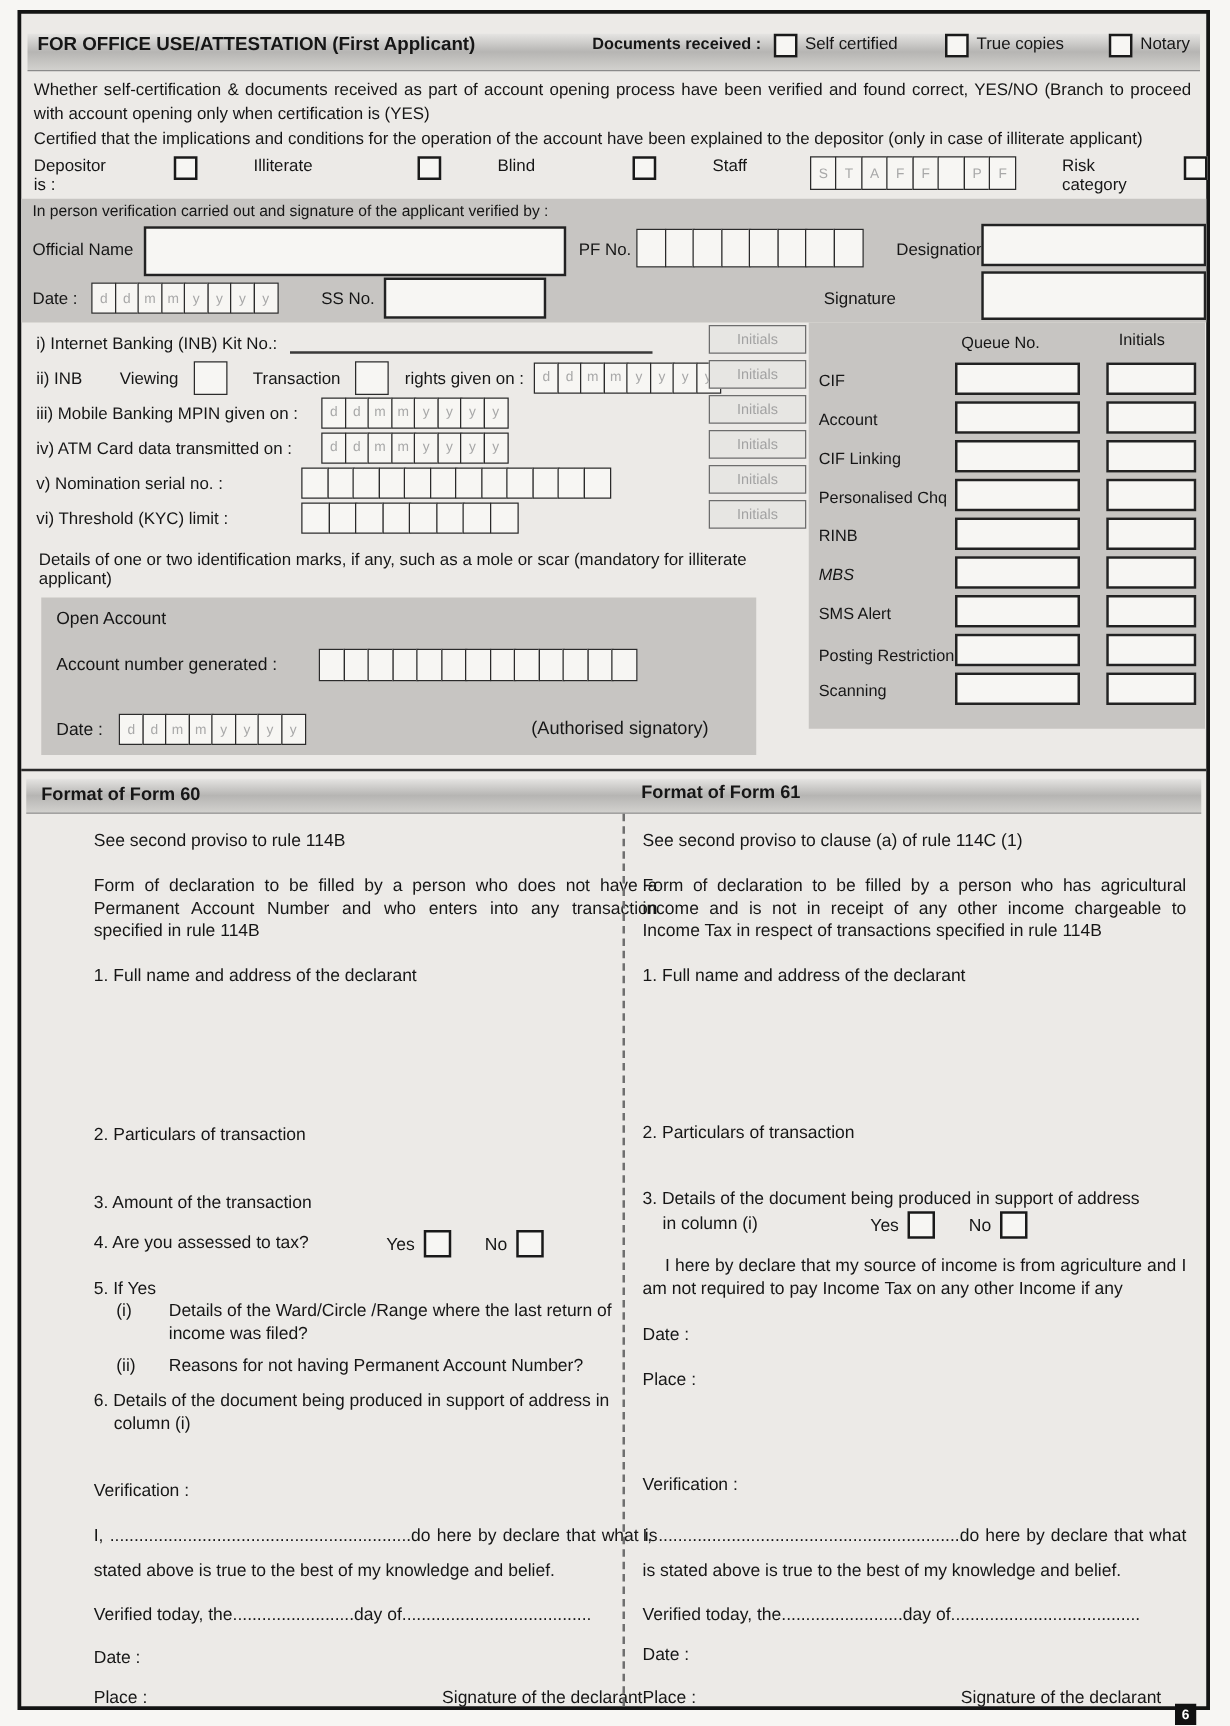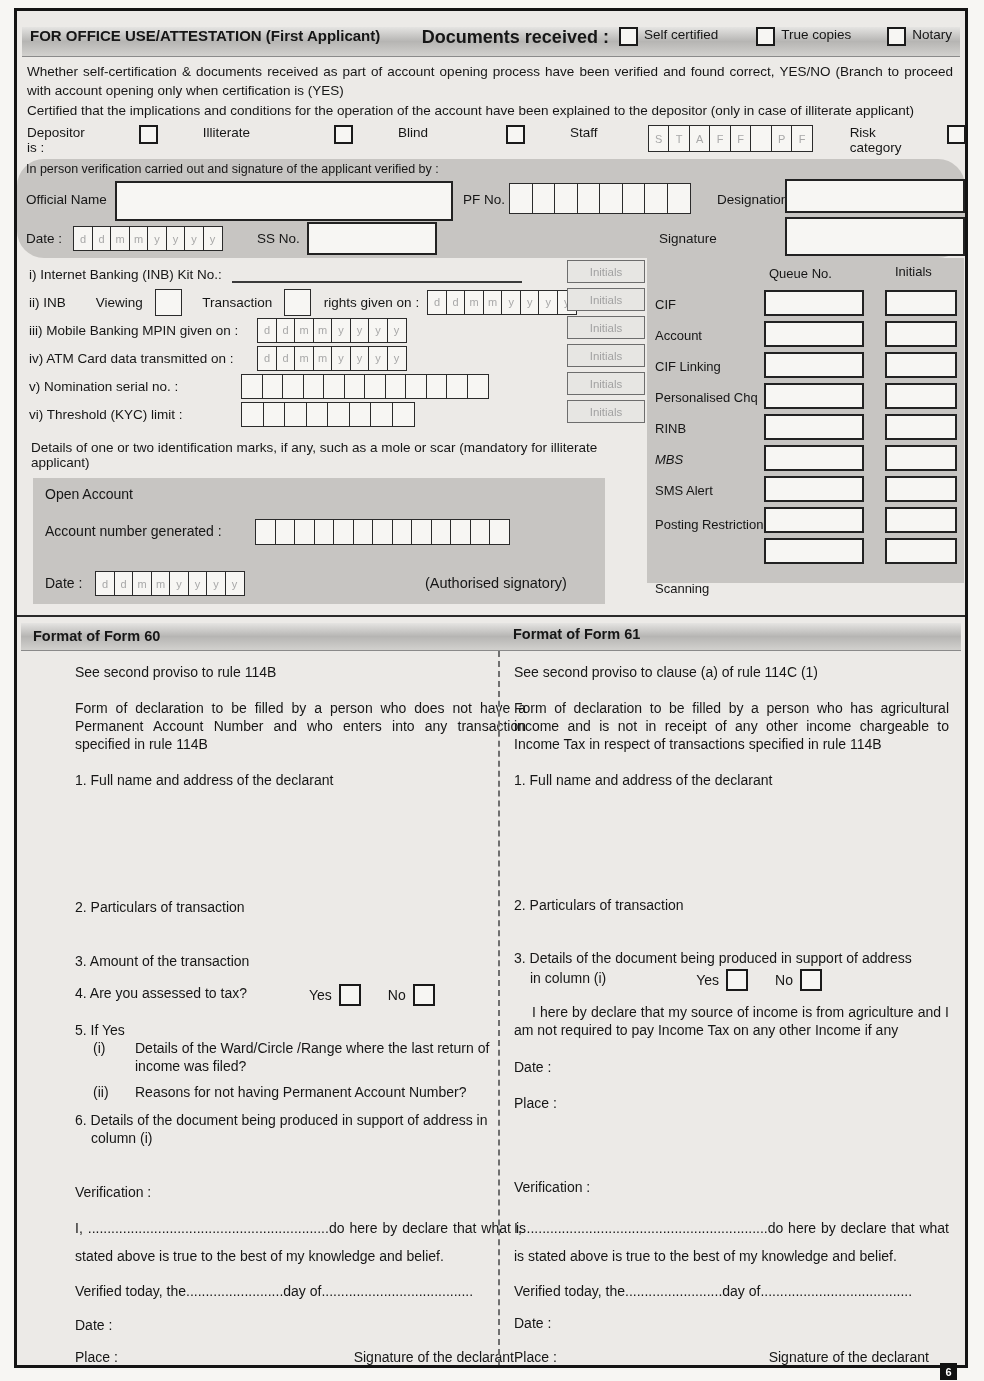--- a/index.html
+++ b/index.html
@@ -56,21 +56,21 @@
   }
   .hang { padding-left: 16px; text-indent: -16px; }
 </style>
 </head>
 <body>
 
 <div class="frame">
 
   <div class="abs graybar row" style="left:5px; right:5px; top:16px; height:30px; padding:0 8px;">
     <span class="bold" style="font-size:15px;">FOR OFFICE USE/ATTESTATION (First Applicant)</span>
-    <span style="margin-left:auto; font-size:18px; font-weight:600;">Documents received :</span>
+    <span style="margin-left:auto; font-size:13px; font-weight:600;">Documents received :</span>
     <span class="cb" style="margin-left:10px;"></span>
     <span class="t" style="margin-left:6px;">Self certified</span>
     <span class="cb" style="margin-left:38px;"></span>
     <span class="t" style="margin-left:6px;">True copies</span>
     <span class="cb" style="margin-left:36px;"></span>
     <span class="t" style="margin-left:6px;">Notary</span>
   </div>
 
   <div class="abs t just" style="left:10px; right:12px; top:52px; line-height:1.4;">Whether self-certification &amp; documents received as part of account opening process have been verified and found correct, YES/NO (Branch to proceed with account opening only when certification is (YES)</div>
   <div class="abs t" style="left:10px; right:12px; top:92px;">Certified that the implications and conditions for the operation of the account have been explained to the depositor (only in case of illiterate applicant)</div>
@@ -95,21 +95,21 @@
     </span>
     <span class="t" style="margin-left:auto;">Risk category :</span>
     <span class="cb" style="margin-left:8px;"></span>
     <span class="t" style="margin-left:6px;">High</span>
     <span class="cb" style="margin-left:16px;"></span>
     <span class="t" style="margin-left:6px;">Medium</span>
     <span class="cb" style="margin-left:16px;"></span>
     <span class="t" style="margin-left:6px;">Low</span>
   </div>
 
-  <div class="abs panel" style="left:0; right:0; top:148px; height:99px;border-radius:27px;">
+  <div class="abs panel" style="left:0; right:0; top:148px; height:99px;">
     <div class="abs" style="left:9px; top:3px; font-size:12.5px;">In person verification carried out and signature of the applicant verified by :</div>
     <div class="abs t" style="left:9px; top:33px;">Official Name</div>
     <div class="abs input" style="left:98px; top:22px; width:338px; height:40px;"></div>
     <div class="abs t" style="left:446px; top:33px;">PF No.</div>
     <div class="abs row" style="left:492px; top:24px;">
       <span class="cell" style="width:24px; height:31px;"></span>
       <span class="cell" style="width:24px; height:31px;"></span>
       <span class="cell" style="width:24px; height:31px;"></span>
       <span class="cell" style="width:24px; height:31px;"></span>
       <span class="cell" style="width:24px; height:31px;"></span>
@@ -255,21 +255,21 @@
     <div class="abs input" style="left:238px; top:187px; width:72px; height:26px;"></div>
 
     <div class="abs qrow-label" style="left:8px; top:225px;">SMS Alert</div>
     <div class="abs input" style="left:117px; top:218px; width:100px; height:26px;"></div>
     <div class="abs input" style="left:238px; top:218px; width:72px; height:26px;"></div>
 
     <div class="abs qrow-label" style="left:8px; top:259px;">Posting Restriction</div>
     <div class="abs input" style="left:117px; top:249px; width:100px; height:26px;"></div>
     <div class="abs input" style="left:238px; top:249px; width:72px; height:26px;"></div>
 
-    <div class="abs qrow-label" style="left:8px; top:287px;margin-top:36px;">Scanning</div>
+    <div class="abs qrow-label" style="left:8px; top:287px;">Scanning</div>
     <div class="abs input" style="left:117px; top:280px; width:100px; height:26px;"></div>
     <div class="abs input" style="left:238px; top:280px; width:72px; height:26px;"></div>
   </div>
 
   <div class="abs t" style="left:14px; top:429px; width:615px;">Details of one or two identification marks, if any, such as a mole or scar (mandatory for illiterate applicant)</div>
 
   <div class="abs panel" style="left:16px; top:467px; width:572px; height:126px;">
     <div class="abs" style="left:12px; top:8px; font-size:14px;">Open Account</div>
     <div class="abs" style="left:12px; top:45px; font-size:14px;">Account number generated :</div>
     <div class="abs row" style="left:222px; top:41px;">

